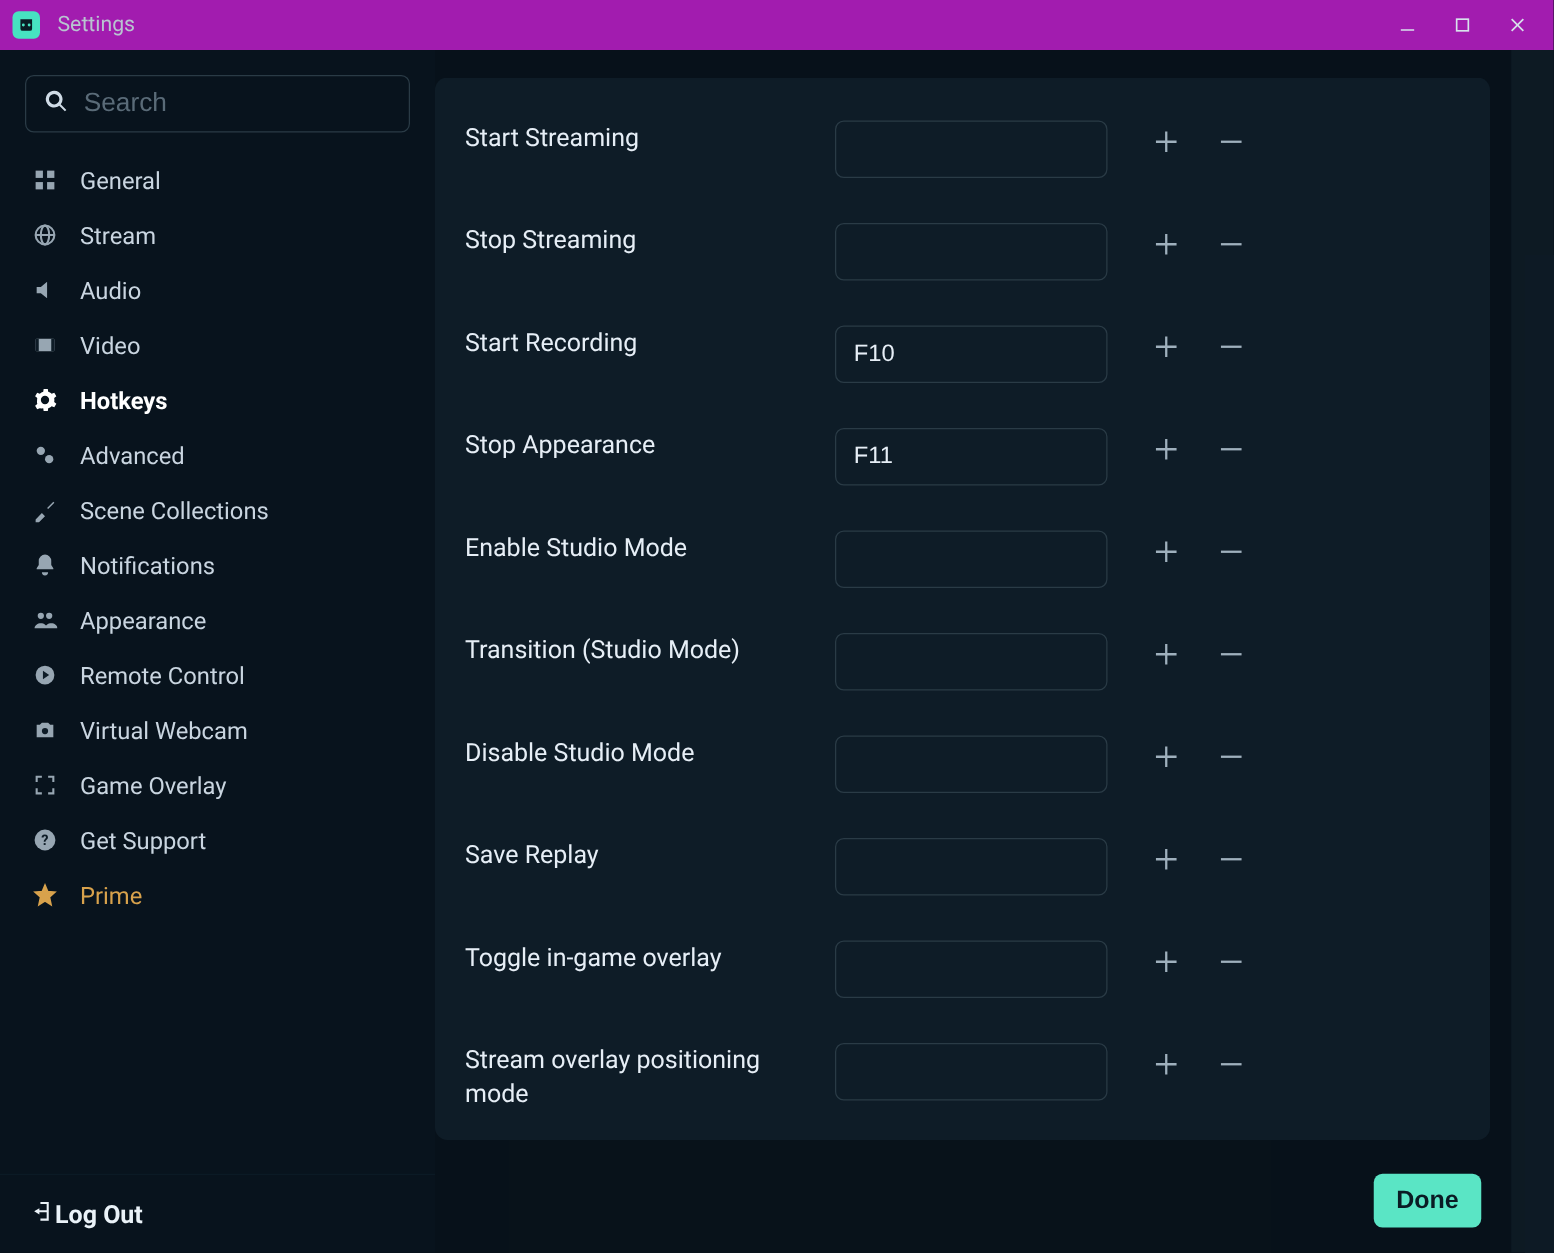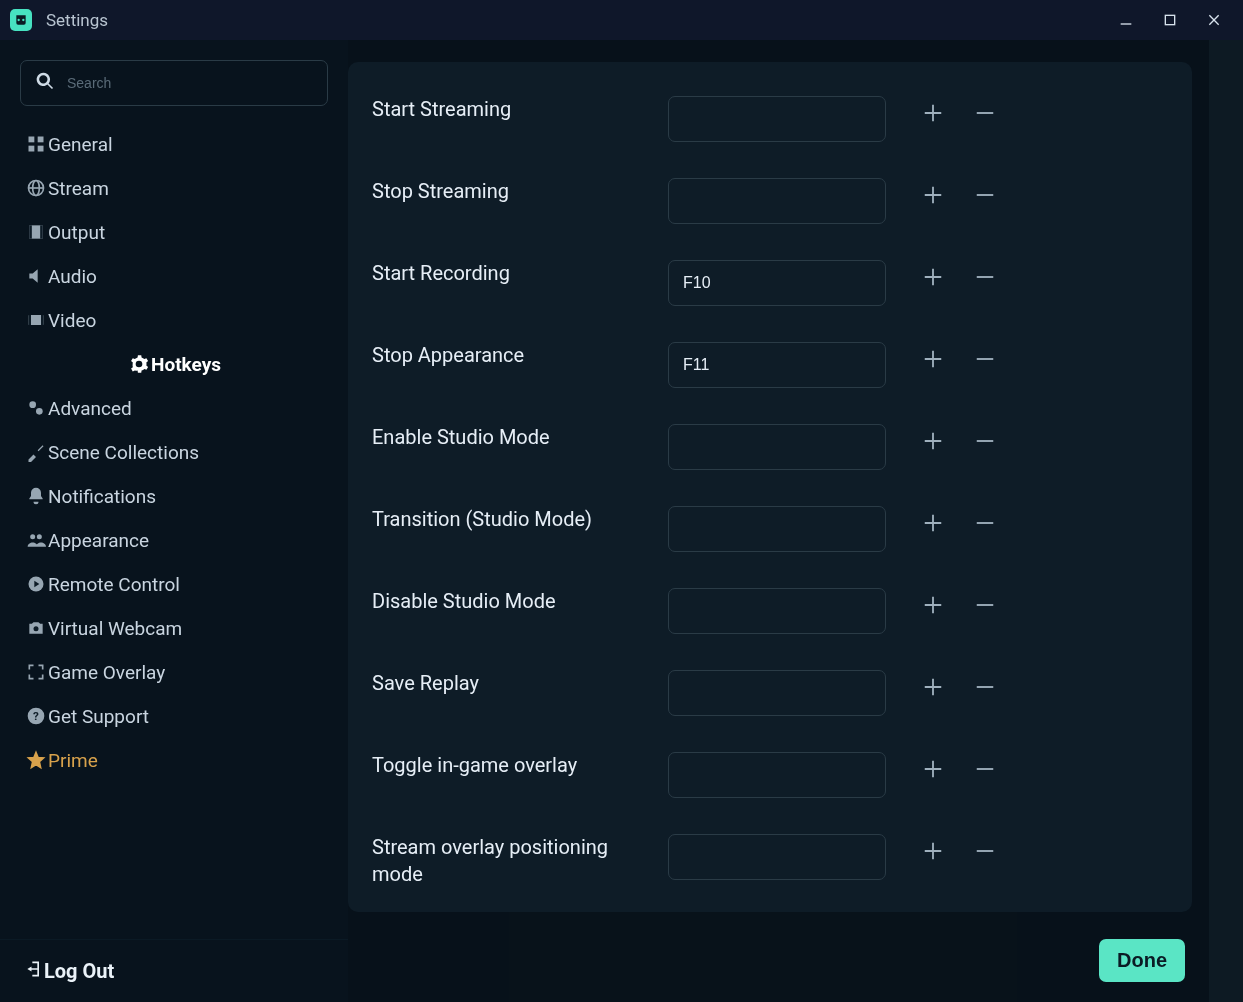--- a/index.html
+++ b/index.html
@@ -9,21 +9,21 @@
     font-family: -apple-system, BlinkMacSystemFont, "Segoe UI", Roboto, Helvetica, Arial, sans-serif;
     color: #e6eef6;
   }
 
   
   .titlebar {
     height: 40px;
     display: flex;
     align-items: center;
     padding: 0 10px;
-    background: #0f172a;
+    background: #a21caf;
   }
   .app-icon {
     width: 22px; height: 22px;
     background: #47e2c1;
     border-radius: 5px;
     margin-right: 14px;
     display: flex; align-items: center; justify-content: center;
   }
   .app-icon svg { width: 14px; height: 14px; fill: #0a1b24; }
   .titlebar-title { color: #b8c4d0; font-size: 17px; }
@@ -51,36 +51,36 @@
     height: 46px;
     border: 1px solid #2a3b46;
     border-radius: 7px;
     display: flex; align-items: center;
     padding: 0 14px;
     gap: 12px;
   }
   .search svg { width: 20px; height: 20px; fill: #cfdbe6; }
   .search input {
     flex: 1; background: transparent; border: none; outline: none;
-    color: #cfdbe6; font-size: 14px;
+    color: #cfdbe6; font-size: 21px;
   }
   .search input::placeholder { color: #5a6b78; }
 
   .nav { padding: 4px 0; flex: 1; overflow: auto; }
   .nav-item {
-    display: flex; align-items: center; 
+    display: flex; align-items: center; gap: 16px;
     height: 44px;
     padding: 0 24px;
     font-size: 19px;
     color: #c9d5e0;
     cursor: pointer;
   }
   .nav-item .icon { width: 24px; display:flex; align-items:center; justify-content:center; }
   .nav-item .icon svg { width: 20px; height: 20px; fill: #97a6b2; }
-  .nav-item.active { color: #ffffff; font-weight: 700; justify-content: center; }
+  .nav-item.active { color: #ffffff; font-weight: 700; }
   .nav-item.active .icon svg { fill: #ffffff; }
   .nav-item.prime { color: #d8a24c; }
   .nav-item.prime .icon svg { fill: #d8a24c; stroke:#d8a24c; }
 
   .logout-sep { height: 1px; background: #0b1a25; margin-top: 46px;}
   .logout {
     display: flex; align-items: center; 
     height: 62px; padding: 0 24px;
     font-size: 20px; font-weight: 700; color: #eaf2f8;
     cursor: pointer;
@@ -106,21 +106,21 @@
     color: #e6eef6;
     padding-right: 20px;
     line-height: 1.35;
   }
   .hotkey-input {
     width: 218px; height: 46px;
     border: 1px solid #2a3b46;
     border-radius: 7px;
     background: transparent;
     color: #e6eef6;
-    font-size: 16px;
+    font-size: 19px;
     padding: 0 14px;
     outline: none;
   }
   .row-actions { display: flex; gap: 18px; margin-left: 30px; }
   .act-btn {
     width: 34px; height: 34px;
     display: flex; align-items: center; justify-content: center;
     cursor: pointer;
   }
   .act-btn svg { width: 22px; height: 22px; fill: #9fb0bd; }
@@ -210,30 +210,20 @@
               <circle cx="12" cy="12" r="9" fill="none" stroke="#97a6b2" stroke-width="2"></circle>
               <ellipse cx="12" cy="12" rx="4" ry="9" fill="none" stroke="#97a6b2" stroke-width="2"></ellipse>
               <line x1="3" y1="12" x2="21" y2="12" stroke="#97a6b2" stroke-width="2"></line>
             </svg>
           </span>
         <span>Stream</span>
       </div>
       <div class="nav-item">
         <span class="icon">
             <svg viewBox="0 0 24 24">
-              <rect x="4" y="4" width="16" height="16"></rect>
-              <rect x="4" y="4" width="3" height="16" fill="#0e1c27"></rect>
-              <rect x="17" y="4" width="3" height="16" fill="#0e1c27"></rect>
-            </svg>
-          </span>
-        <span>Output</span>
-      </div>
-      <div class="nav-item">
-        <span class="icon">
-            <svg viewBox="0 0 24 24">
               <path d="M4 9v6h4l6 5V4L8 9H4z"></path>
             </svg>
           </span>
         <span>Audio</span>
       </div>
       <div class="nav-item">
         <span class="icon">
             <svg viewBox="0 0 24 24">
               <rect x="3" y="6" width="18" height="12" rx="1"></rect>
               <rect x="3" y="6" width="3" height="12" fill="#0e1c27"></rect>

